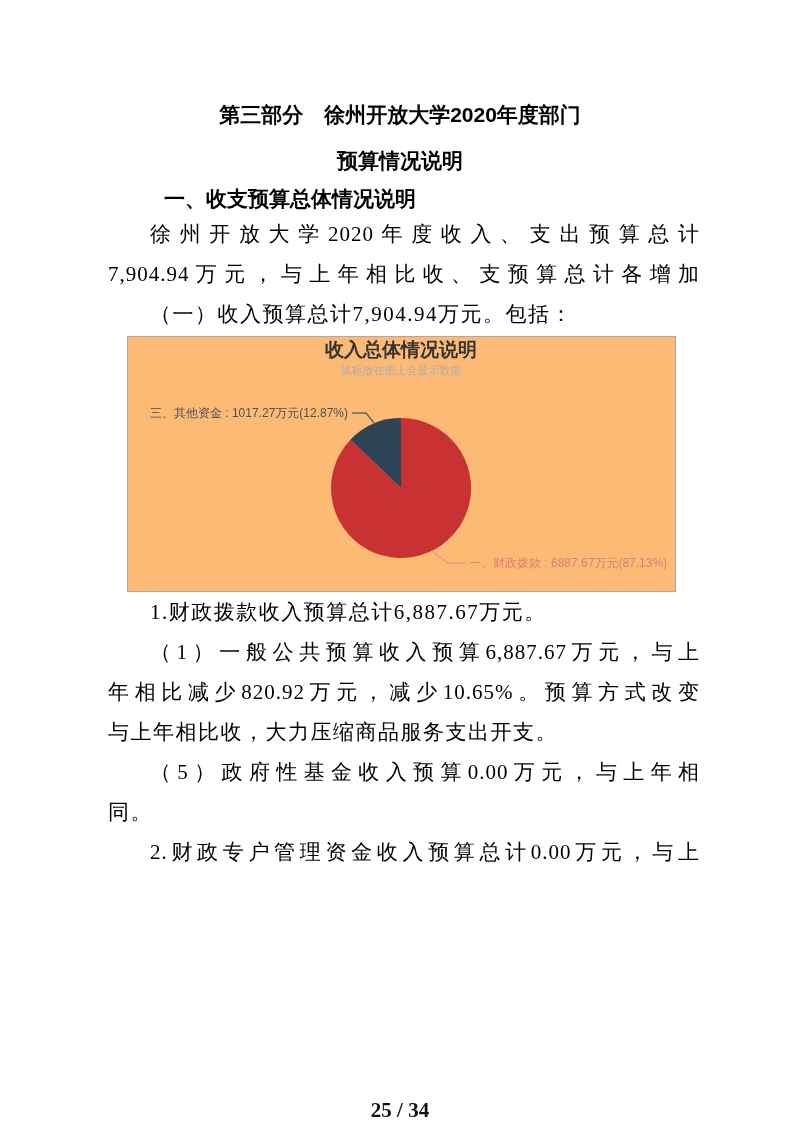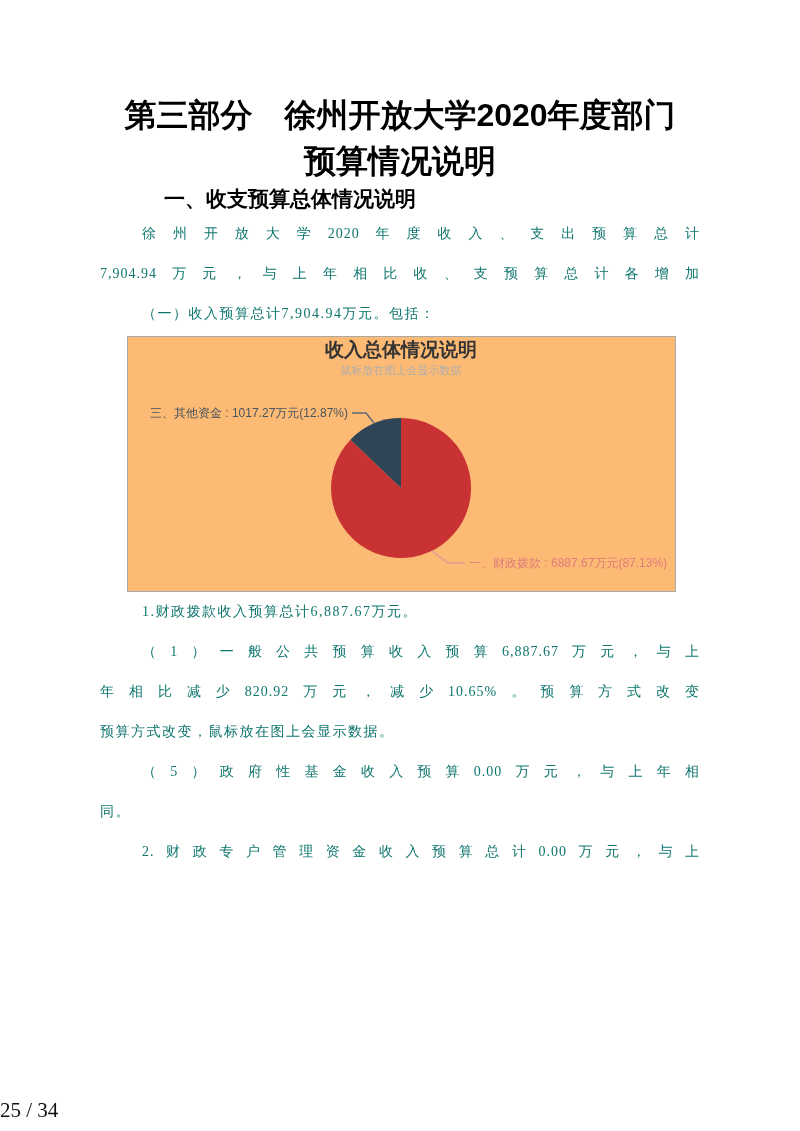--- a/index.html
+++ b/index.html
@@ -4,43 +4,44 @@
 <style>
   html,body{margin:0;padding:0;background:#ffffff;}
   body{
     width:800px;height:1131px;position:relative;overflow:hidden;
     font-family:"Liberation Serif","DejaVu Serif",serif;
     color:#111;
   }
   .content{position:absolute;left:100px;top:0;width:600px;}
   .doc-title{
     margin-top:92px;text-align:center;font-family:"Liberation Sans","DejaVu Sans",sans-serif;
-    font-weight:700;font-size:32px;line-height:46px;color:#000;
+    font-weight:700;font-size:21px;line-height:46px;color:#000;
   }
   .section-heading{
     margin-top:0;padding-left:64px;font-family:"Liberation Sans","DejaVu Sans",sans-serif;
     font-weight:700;font-size:21px;line-height:30px;color:#000;
   }
   .bl{
-    font-size:14px;line-height:40px;letter-spacing:1.5px;color:#0f766e;
+    font-size:21px;line-height:40px;letter-spacing:1.5px;color:#000000;
     white-space:nowrap;
+    margin-left:8px;
   }
   .bl.j{
     white-space:normal;text-align:justify;text-align-last:justify;text-justify:inter-character;
     letter-spacing:1px;
   }
   .bl.ind{text-indent:42px;}
   .chart-box{
     margin-left:27px;margin-top:2px;width:547px;height:254px;
     border:1px solid #a9a9a9;background:#fdba74;box-sizing:content-box;
   }
   .chart-box svg{display:block;font-family:"Liberation Sans","DejaVu Sans",sans-serif;}
   .page-number{
-    position:absolute;left:0;top:1096px;width:800px;
-    font-size:21px;line-height:28px;color:#111;
+    position:absolute;left:0;top:1096px;width:800px;text-align:center;
+    font-size:21px;line-height:28px;color:#111;font-weight:bold;
   }
 </style>
 </head>
 <body>
 
 <div class="content">
 
   <div class="doc-title">
     <div>第三部分　徐州开放大学2020年度部门</div>
     <div>预算情况说明</div>
@@ -64,20 +65,20 @@
       <text x="220" y="80" text-anchor="end" font-size="12" fill="#47545e">三、其他资金 : 1017.27万元(12.87%)</text>
 
       <polyline points="304,214 320,226 337,226" fill="none" stroke-width="1.5" stroke="#e09a98"></polyline>
       <text x="341" y="230" text-anchor="start" font-size="12" fill="#dd7c79">一、财政拨款 : 6887.67万元(87.13%)</text>
     </svg>
   </div>
 
   <div class="bl ind">1.财政拨款收入预算总计6,887.67万元。</div>
   <div class="bl j ind">（1）一般公共预算收入预算6,887.67万元，与上</div>
   <div class="bl j">年相比减少820.92万元，减少10.65%。预算方式改变</div>
-  <div class="bl">预算方式改变，鼠标放在图上会显示数据。</div>
+  <div class="bl">与上年相比收，大力压缩商品服务支出开支。</div>
   <div class="bl j ind">（5）政府性基金收入预算0.00万元，与上年相</div>
   <div class="bl">同。</div>
   <div class="bl j ind">2.财政专户管理资金收入预算总计0.00万元，与上</div>
 
 </div>
 
 <div class="page-number">25 / 34</div>
 
 </body></html>

